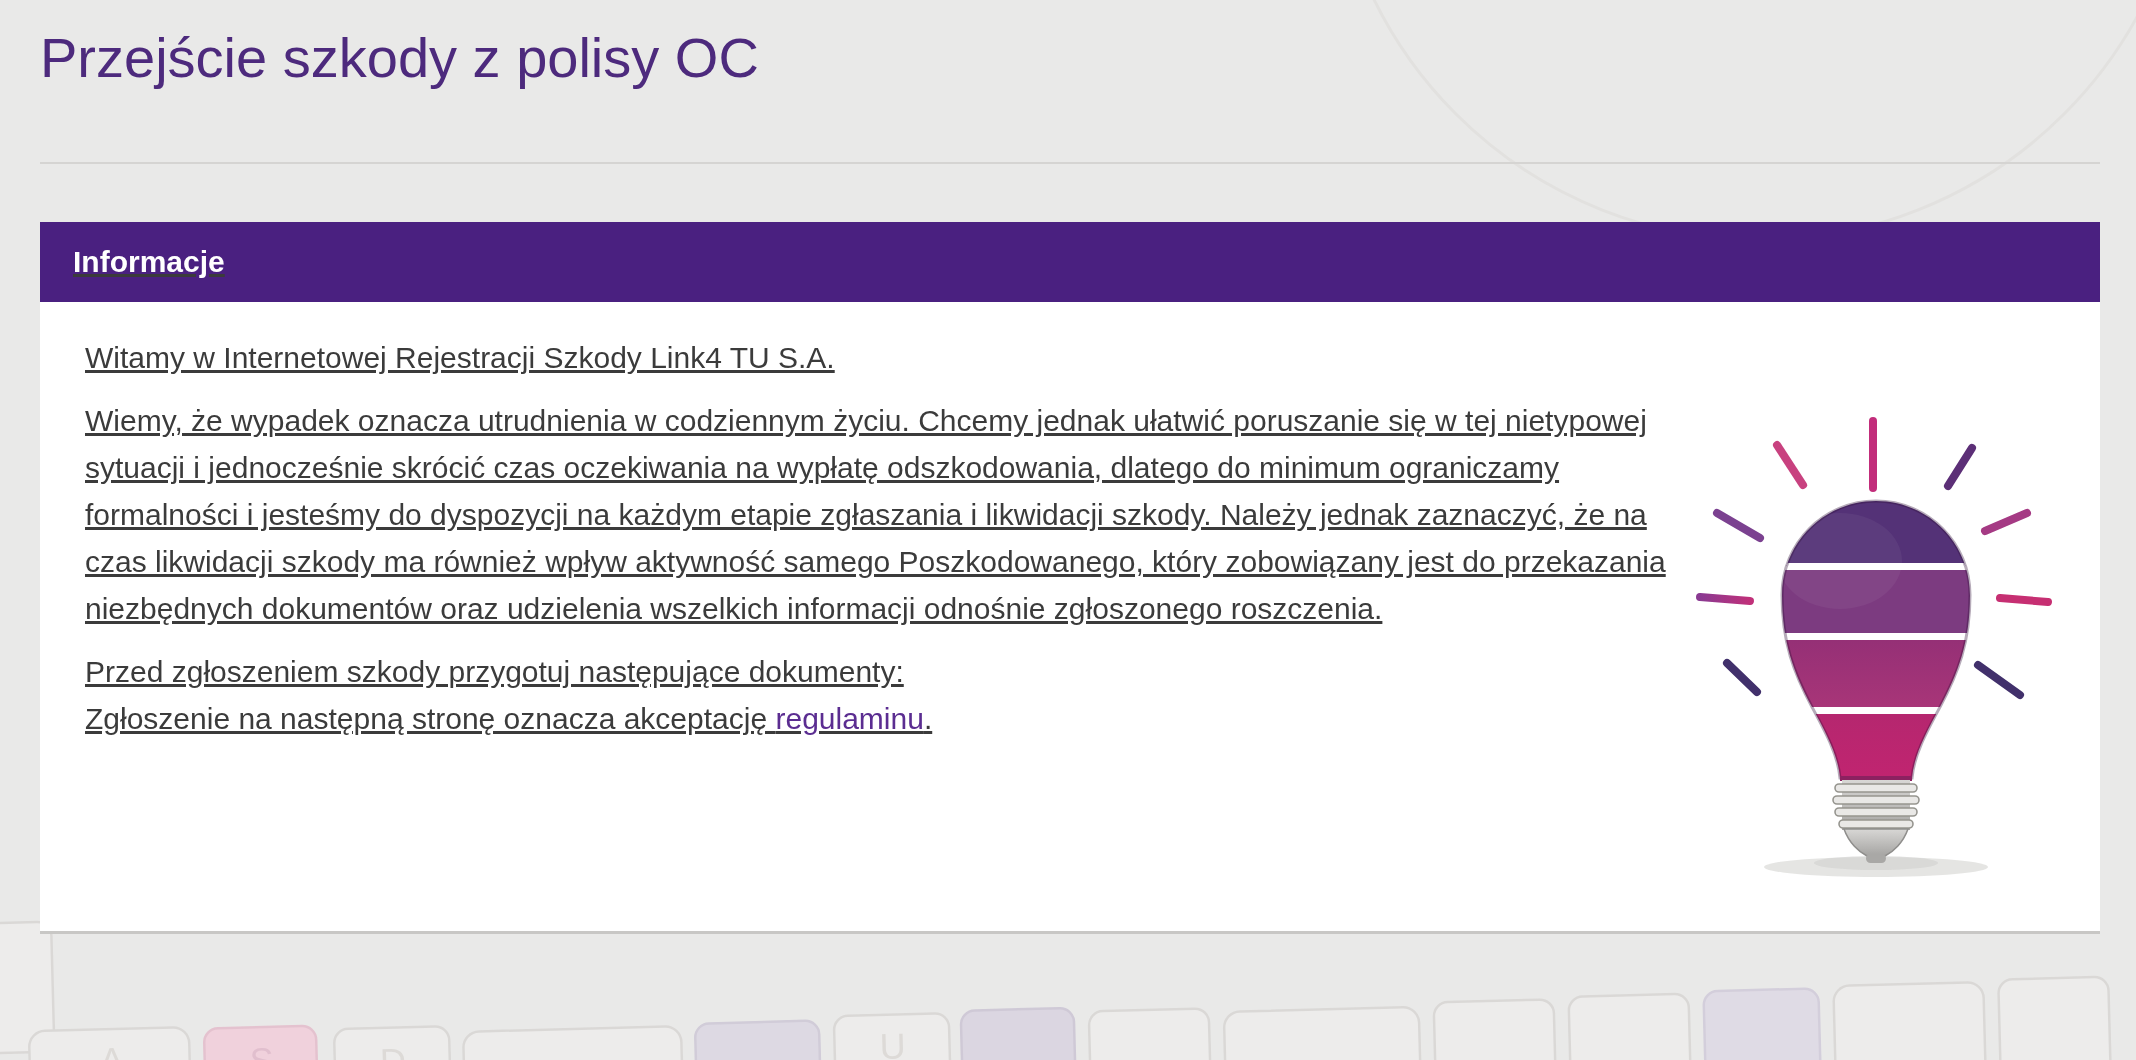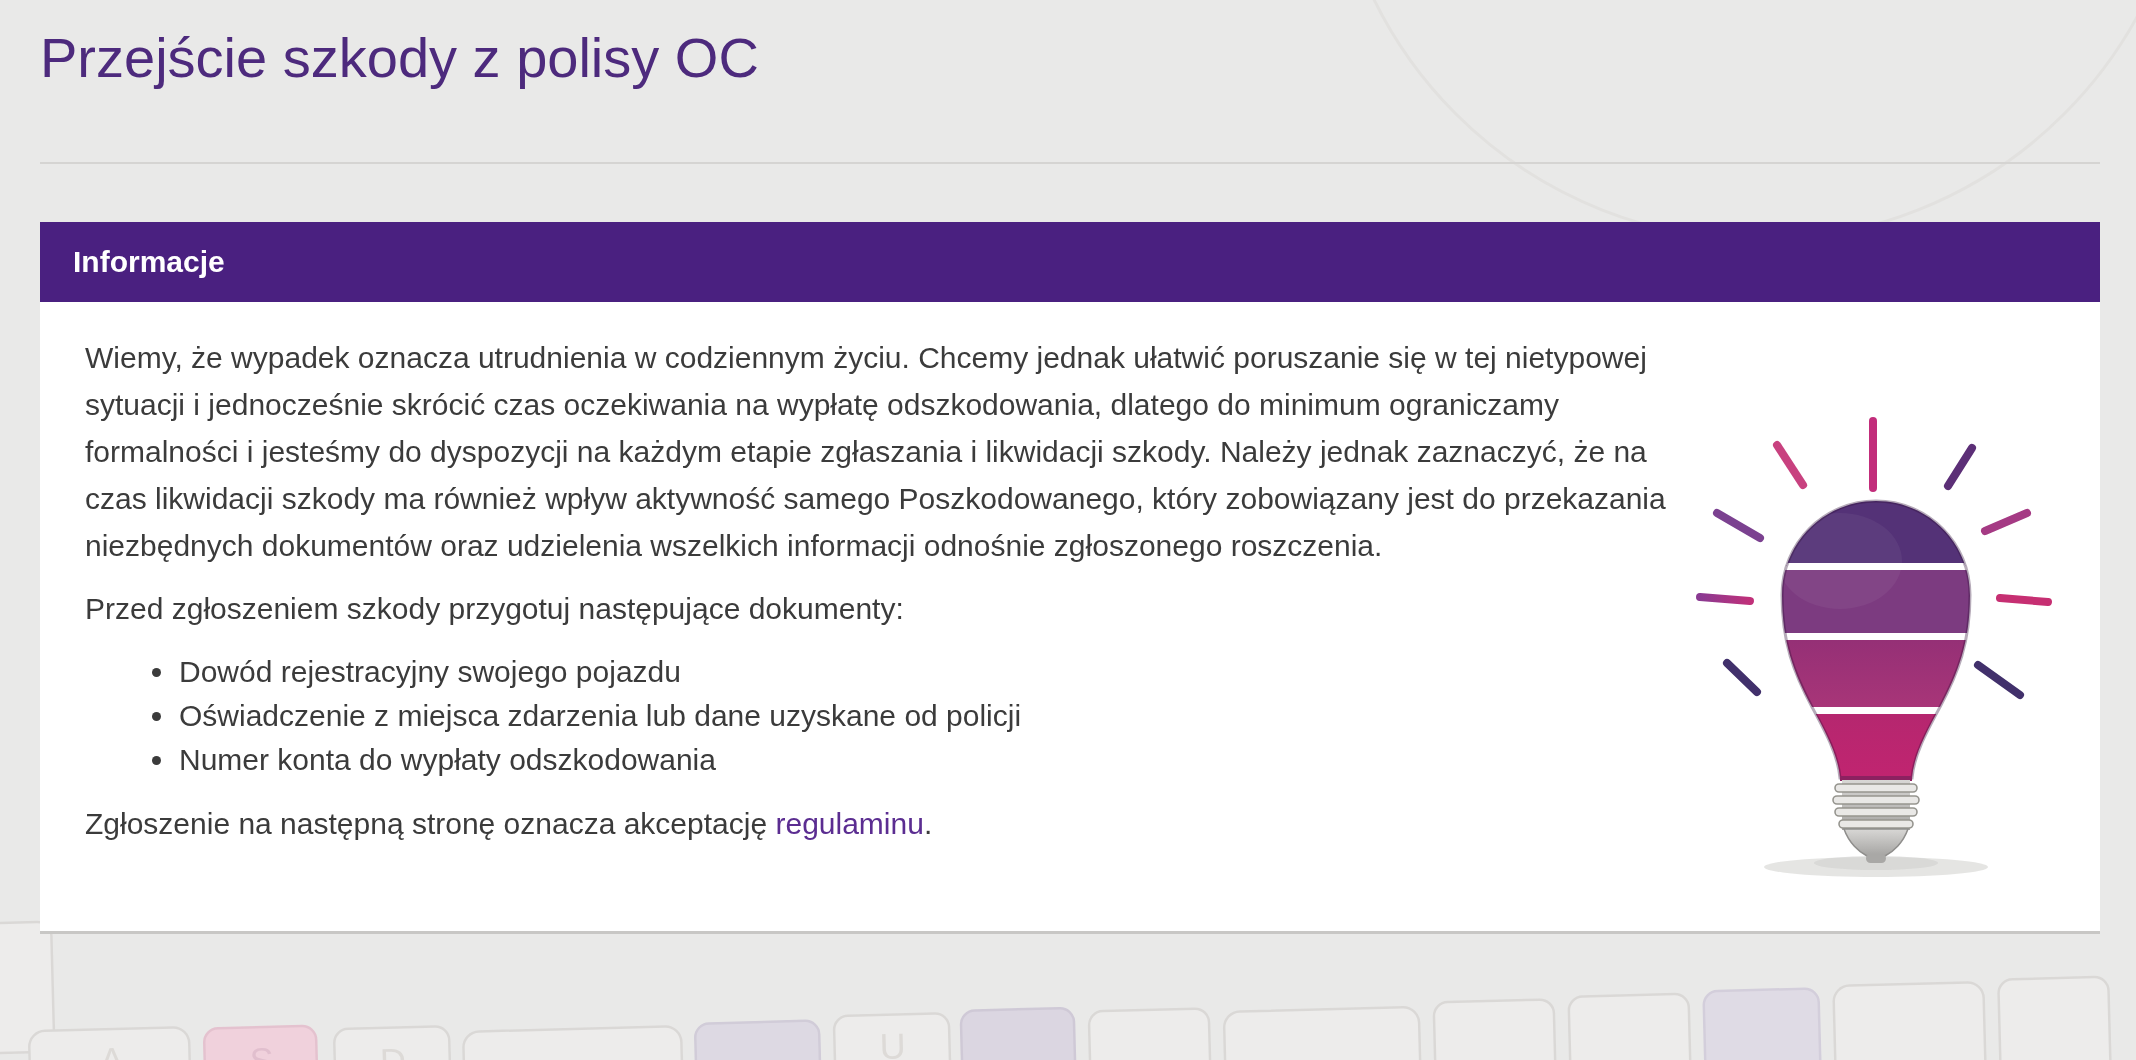--- a/index.html
+++ b/index.html
@@ -38,20 +38,21 @@
     margin: 72px 0 0 0;
   }
 
   
   .card {
     position: relative;
     margin-top: 58px;
     width: 2060px;
     background: #ffffff;
     border-bottom: 3px solid #c8c7c5;
+    text-decoration: underline;
   }
   .card-header {
     height: 80px;
     background: #4a2080;
     display: flex;
     align-items: center;
     padding-left: 33px;
   }
   .card-header-label {
     color: #ffffff;
@@ -125,28 +126,24 @@
   <h1 class="page-title">Przejście szkody z polisy OC</h1>
 
   <div class="divider"></div>
 
   <section class="card">
     <div class="card-header">
       <span class="card-header-label">Informacje</span>
     </div>
 
     <div class="card-body">
+      <p>Witamy w Internetowej Rejestracji Szkody Link4 TU S.A.</p>
       <p>Wiemy, że wypadek oznacza utrudnienia w codziennym życiu. Chcemy jednak ułatwić poruszanie się w tej nietypowej sytuacji i jednocześnie skrócić czas oczekiwania na wypłatę odszkodowania, dlatego do minimum ograniczamy formalności i jesteśmy do dyspozycji na każdym etapie zgłaszania i likwidacji szkody. Należy jednak zaznaczyć, że na czas likwidacji szkody ma również wpływ aktywność samego Poszkodowanego, który zobowiązany jest do przekazania niezbędnych dokumentów oraz udzielenia wszelkich informacji odnośnie zgłoszonego roszczenia.</p>
       <p class="tight">Przed zgłoszeniem szkody przygotuj następujące dokumenty:</p>
 
-      <ul class="doc-list">
-        <li>Dowód rejestracyjny swojego pojazdu</li>
-        <li>Oświadczenie z miejsca zdarzenia lub dane uzyskane od policji</li>
-        <li>Numer konta do wypłaty odszkodowania</li>
-      </ul>
 
       <p class="footer-line">
         <span>Zgłoszenie na następną stronę oznacza akceptację </span><a class="terms-link" href="#">regulaminu</a><span>.</span>
       </p>
 
       <div class="bulb-wrap">
         <svg viewBox="0 0 370 470" width="370" height="470">
           <defs>
             <clipPath id="bulbClip">
               <path d="M 92 184 C 92 132 134 90 186 90 C 238 90 280 132 280 184

